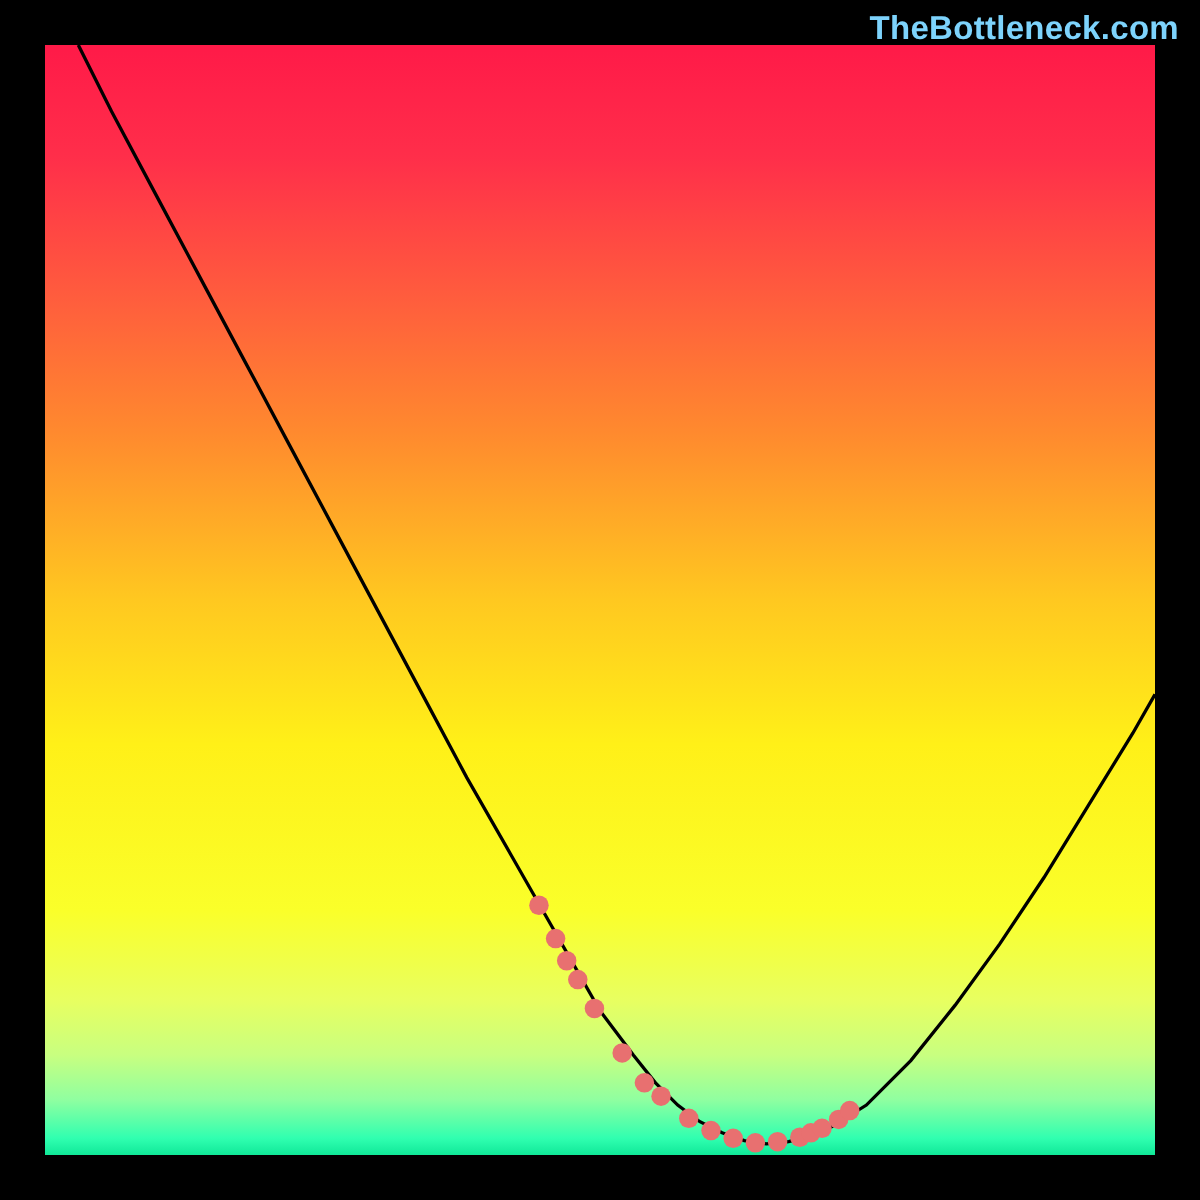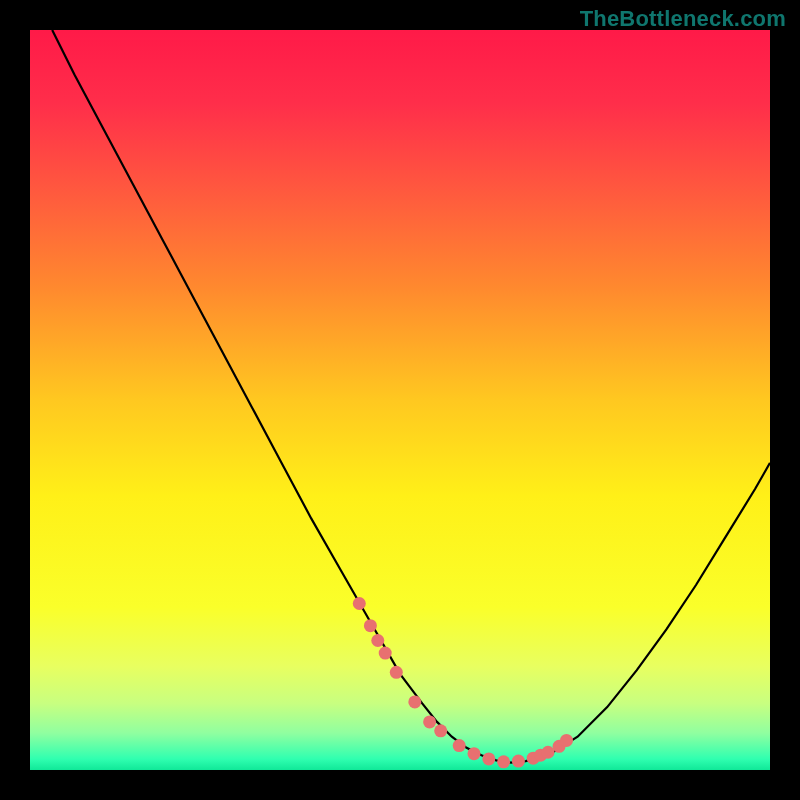--- a/index.html
+++ b/index.html
@@ -10,21 +10,21 @@
     height: 800px;
     background: #000;
   }
   .watermark {
     position: absolute;
     top: 6px;
     right: 14px;
     font-family: Arial, Helvetica, sans-serif;
     font-size: 22px;
     font-weight: 600;
-    color: #0f766e;
+    color: #7dd3fc;
     letter-spacing: 0.2px;
   }
   svg { display: block; }
 </style>
 </head>
 <body>
 
 <div class="stage">
   <div class="watermark">TheBottleneck.com</div>
   <svg id="chart-svg" width="800" height="800" viewBox="0 0 800 800">

